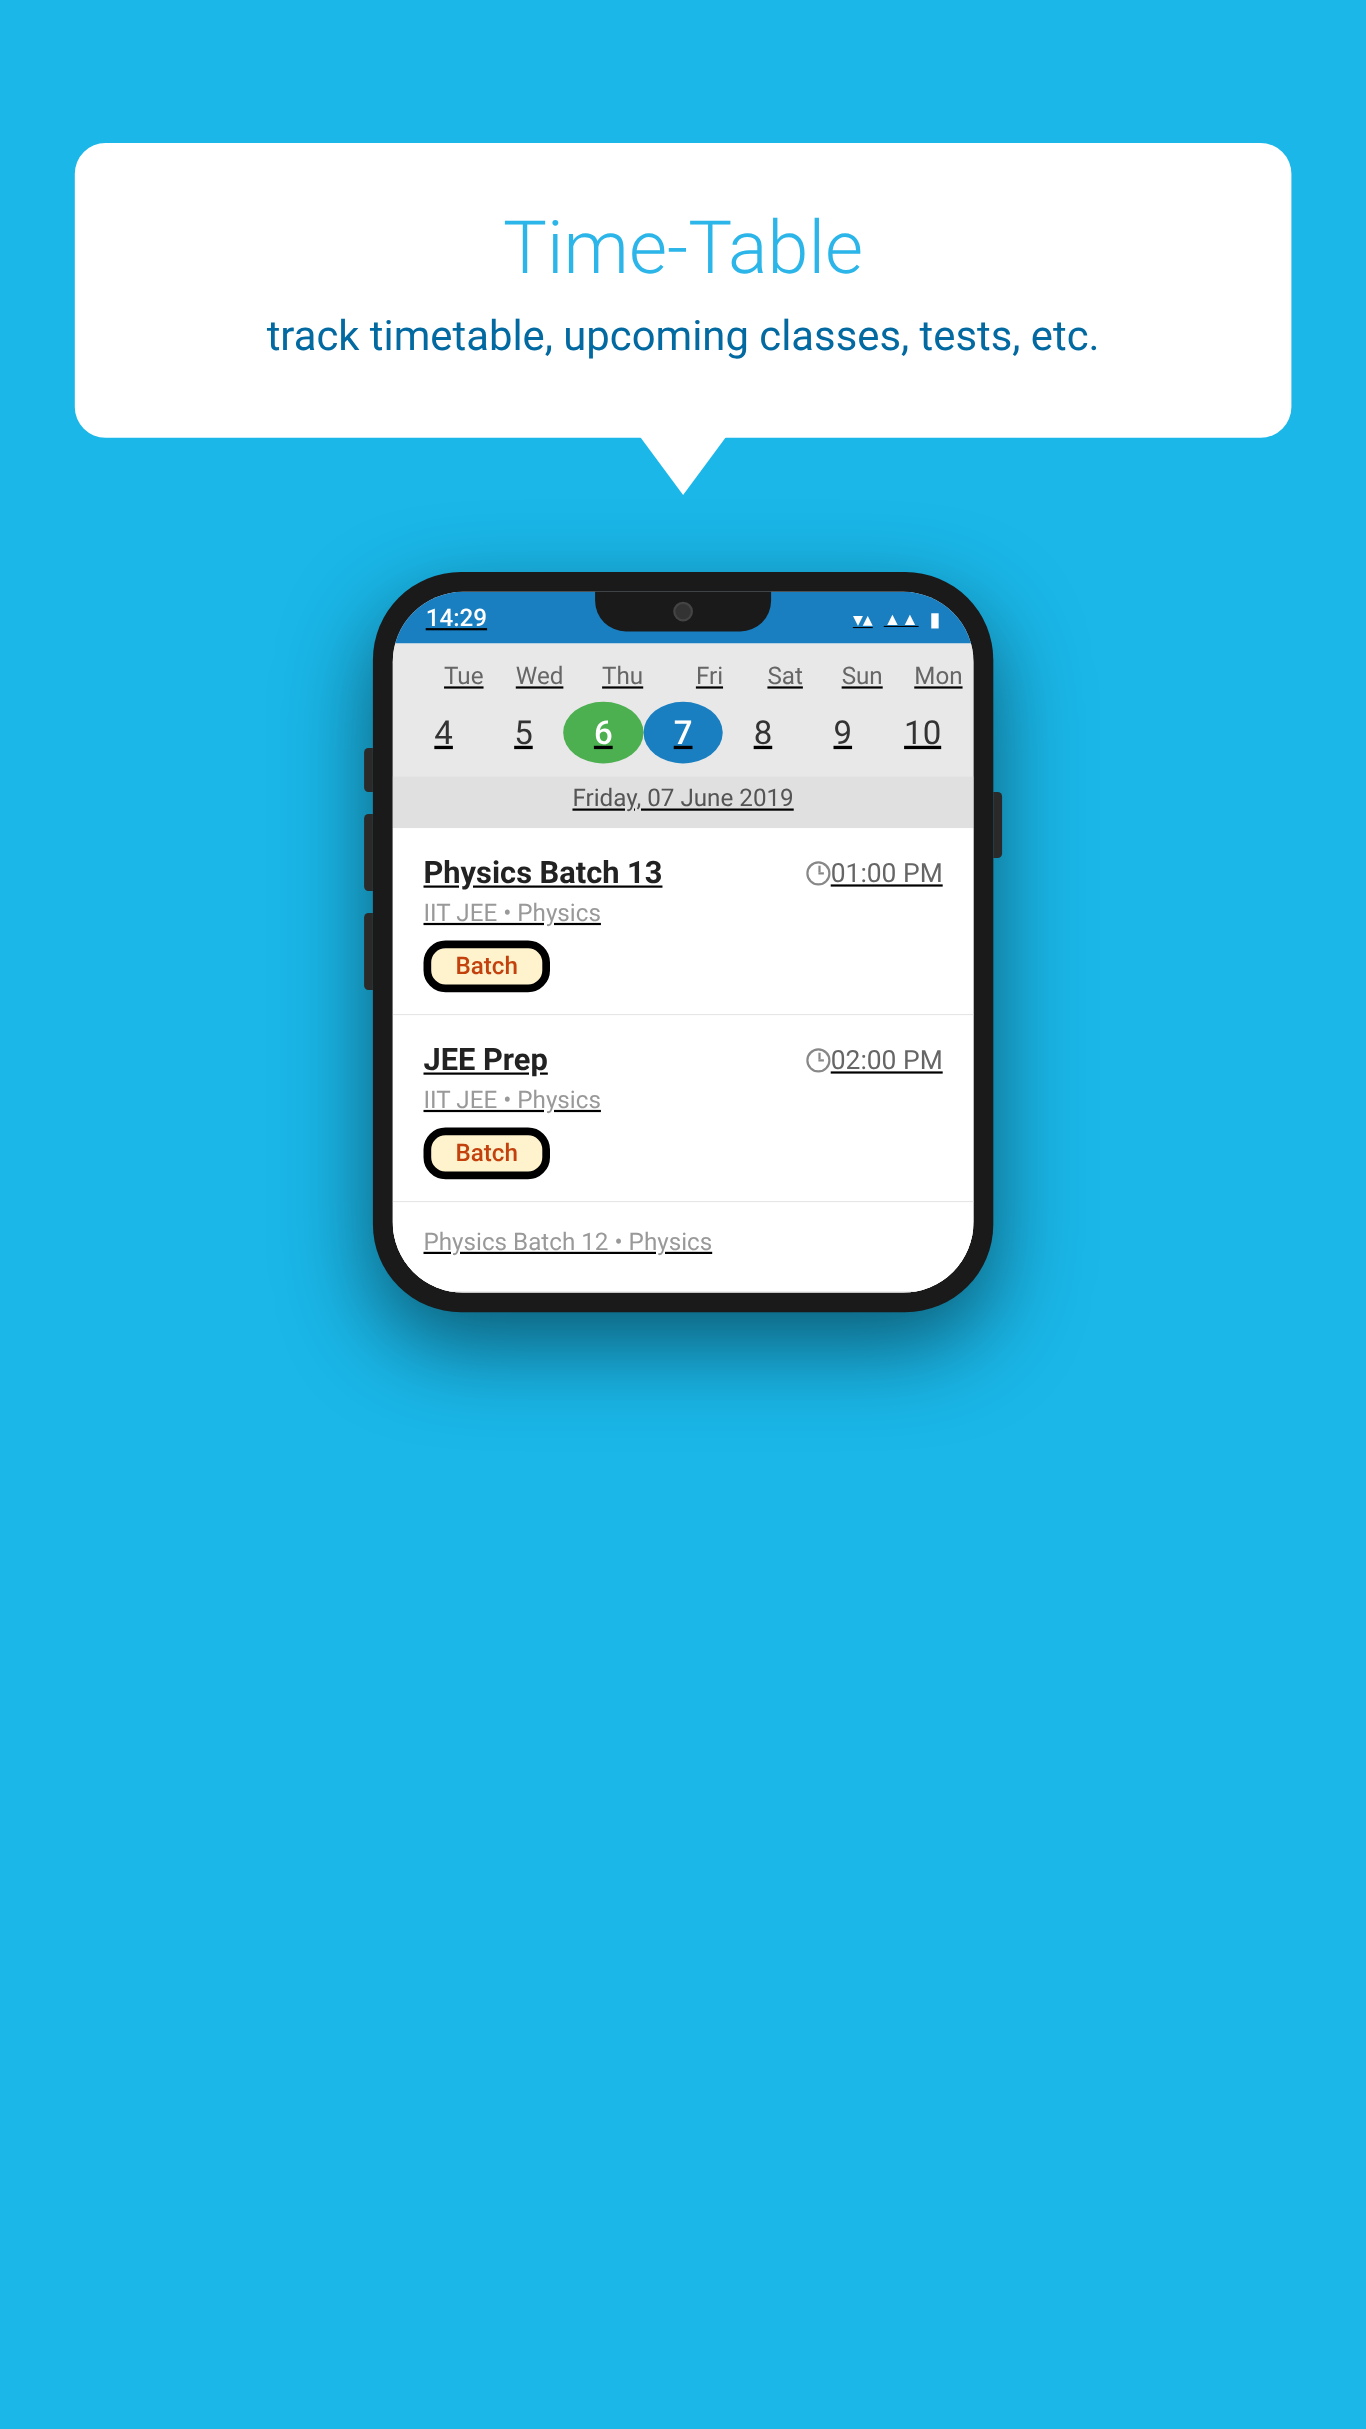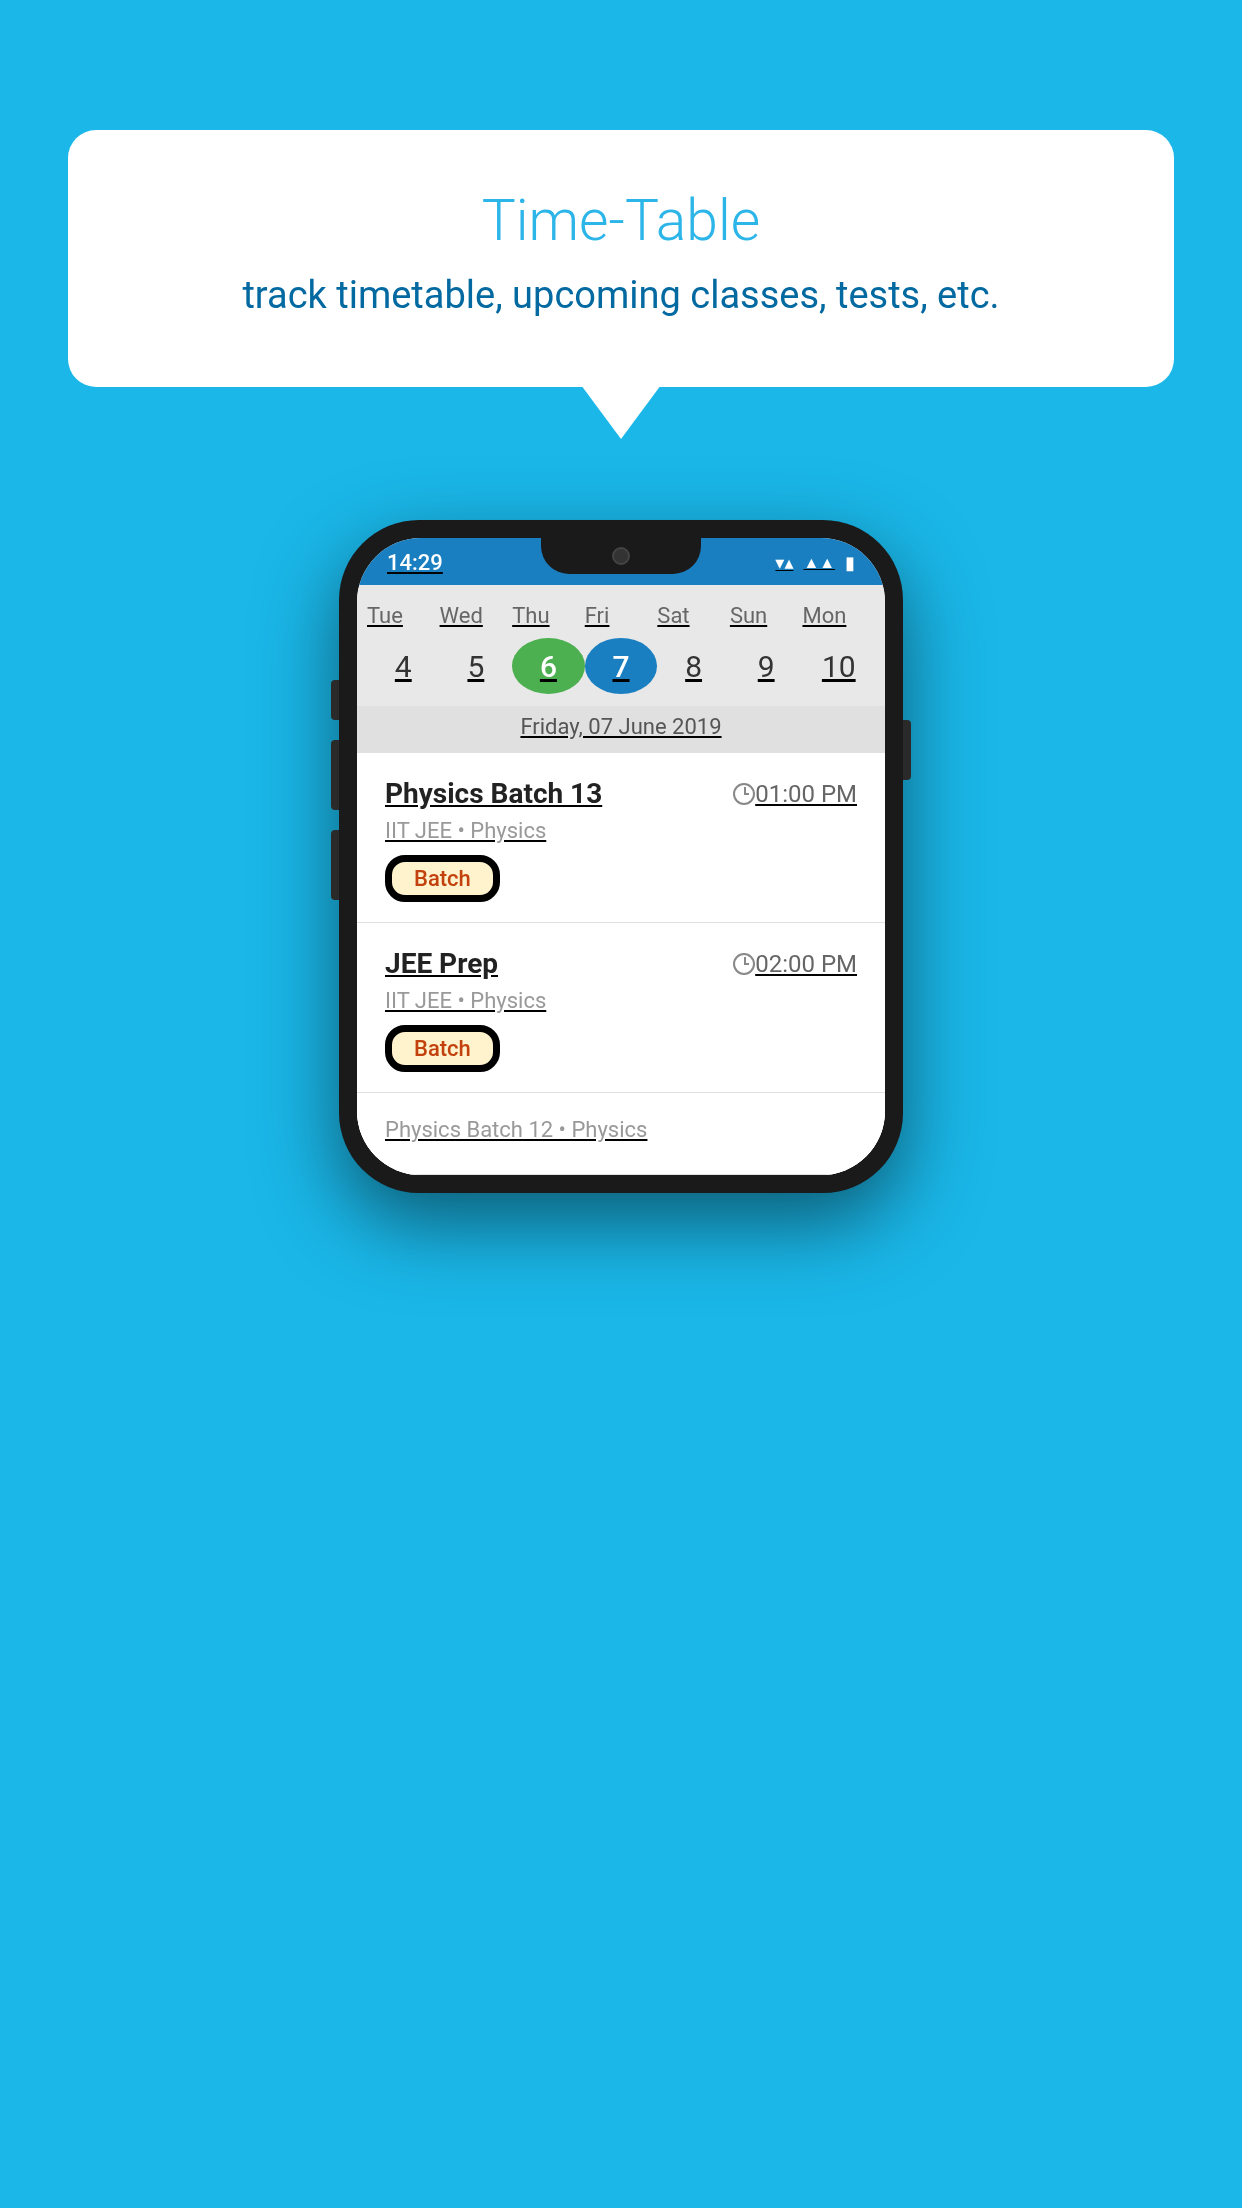--- a/index.html
+++ b/index.html
@@ -37,21 +37,21 @@
       left: 50%;
       transform: translateX(-50%);
       width: 0;
       height: 0;
       border-left: 40px solid transparent;
       border-right: 40px solid transparent;
       border-top: 54px solid white;
     }
 
     .bubble-title {
-      font-size: 57px;
+      font-size: 67px;
       font-weight: 300;
       color: #2bb5e8;
       line-height: 1.1;
       margin-bottom: 20px;
     }
 
     .bubble-subtitle {
       font-size: 38px;
       color: #0369a1;
       font-weight: 400;
@@ -191,21 +191,21 @@
 
     .day-headers {
       display: flex;
       justify-content: space-around;
       padding: 6px 10px;
     }
 
     .day-name {
       font-size: 22px;
       color: #666;
-      text-align: left;
+      text-align: right;
       width: 76px;
     }
 
     .day-numbers {
       display: flex;
       justify-content: space-around;
       padding: 4px 10px 12px 10px;
       align-items: center;
     }
 

